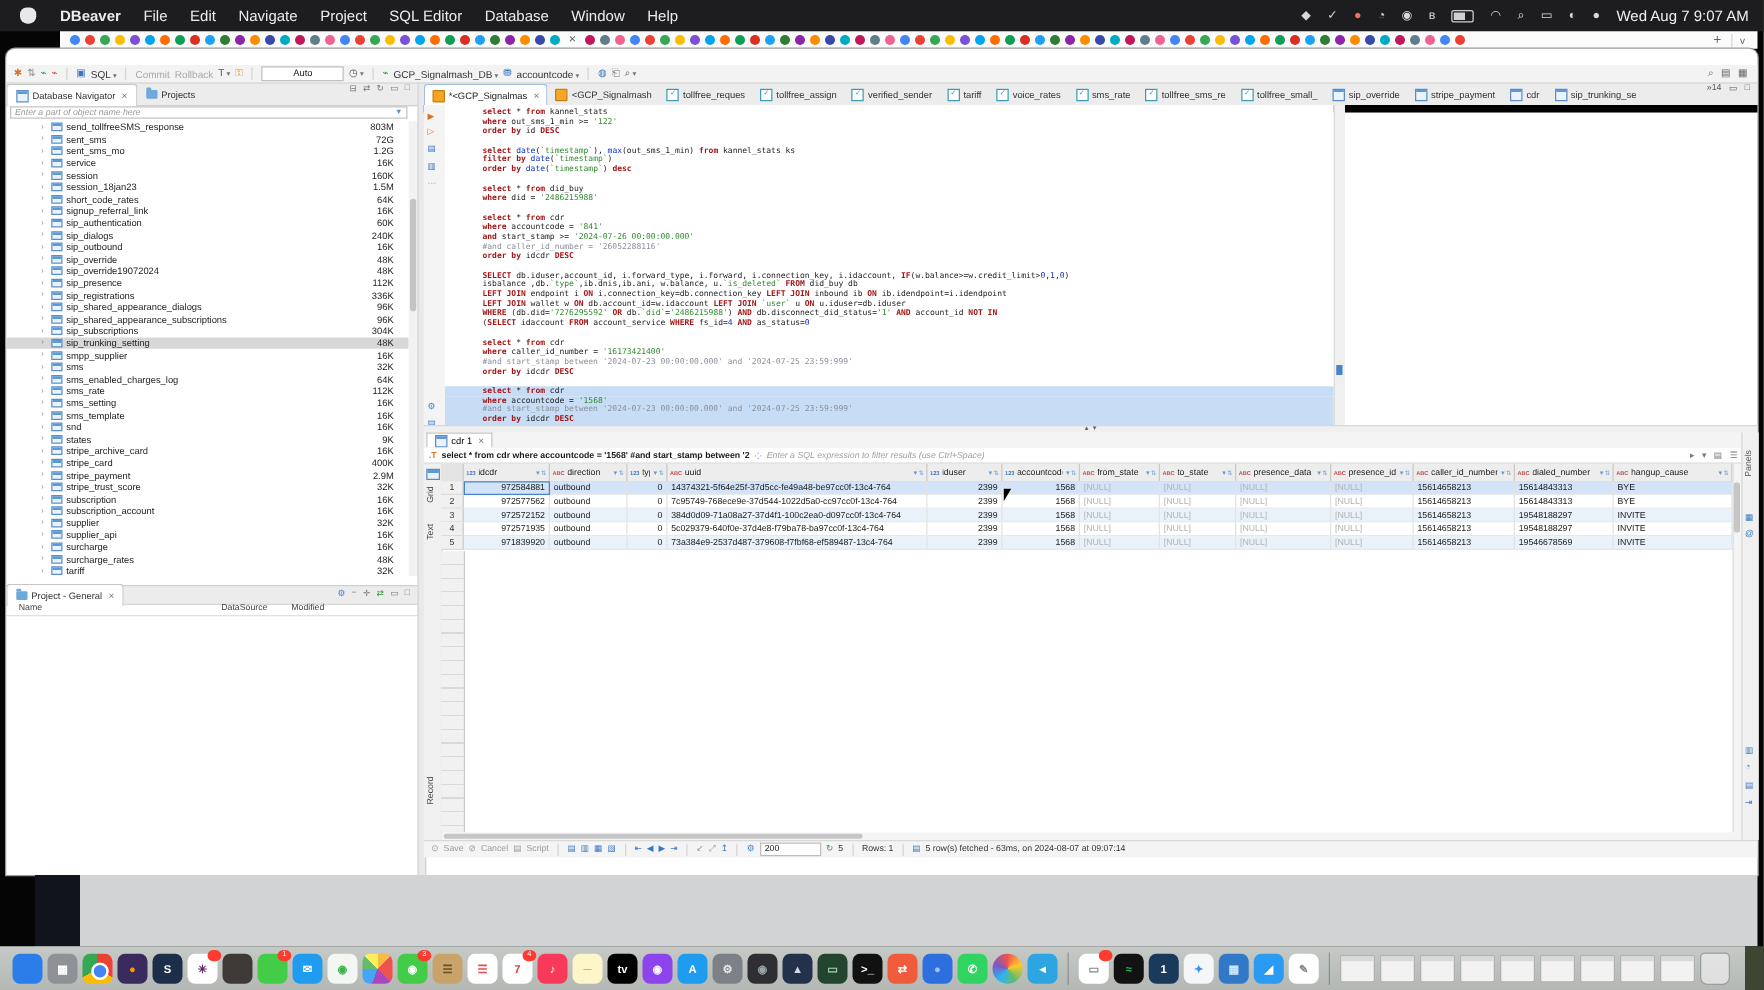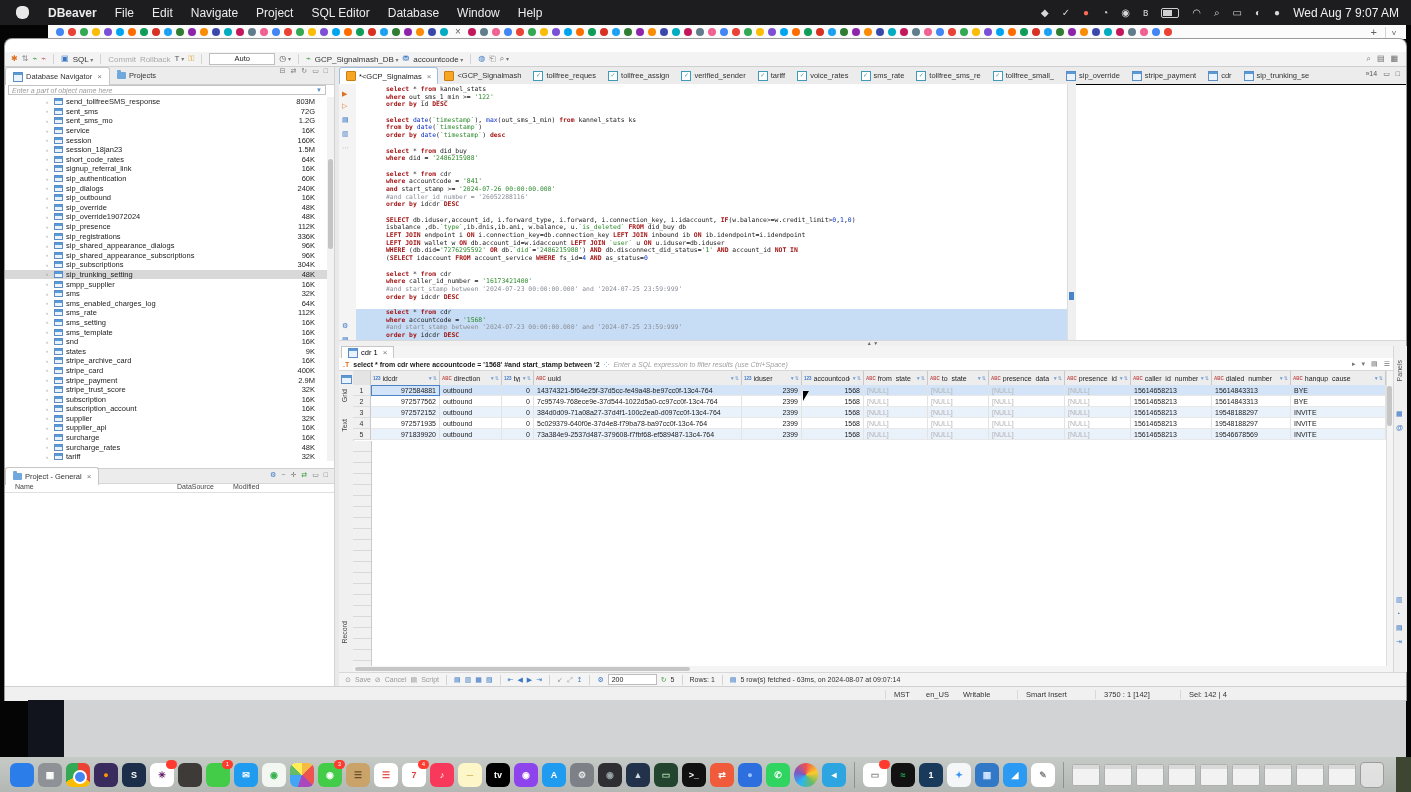--- a/index.html
+++ b/index.html
@@ -38,40 +38,40 @@
   #auto-box{width:64px;height:10px;border:1px solid #bfbfbf;background:#fff;text-align:center;line-height:10px;font-size:7.5px;color:#222}
   #toolbar-right{margin-left:auto;display:flex;gap:6px;padding-right:8px;color:#666}
   
   #side-tabs{left:0;top:28px;width:329px;height:17px;background:#ececec;border-bottom:1px solid #cfcfcf;display:flex;align-items:flex-start;font-size:7.5px}
   .ptab{display:flex;align-items:center;gap:3px;padding:2px 7px;height:13px;color:#333;white-space:nowrap}
   .ptab.active{background:#fff;border:1px solid #c6c6c6;border-bottom:none;border-radius:3px 3px 0 0}
   .hicons{margin-left:auto;display:flex;gap:5px;padding:0 6px 3px 0;color:#777;font-size:7px}
   #side-filter{left:3px;top:46px;width:318px;height:10px;border:1px solid #c3c3c3;background:#fff;font-size:7px;color:#9b9b9b;font-style:italic;display:flex;align-items:center;padding:0 3px;box-sizing:border-box}
   #side-filter .funnel{margin-left:auto;color:#5b8ec9;font-style:normal;font-size:6px}
   #tree{left:0;top:58px;width:322px;height:364px;overflow:hidden}
-  .srow{display:flex;align-items:center;height:9.6px;font-size:7.5px;color:#1c1c1c;padding-left:41px;gap:3px;white-space:nowrap}
+  .srow{display:flex;align-items:center;height:9.6px;font-size:7.5px;color:#1c1c1c;padding-left:28px;gap:3px;white-space:nowrap}
   .srow.sel{background:#d8d8d8}
   .chev{color:#888;font-size:6px;width:5px}
   .tbl-ico{width:9px;height:7px;border:1px solid #5b8ec9;background:linear-gradient(#5b9bd5 0 2px,#eaf2fb 2px);box-sizing:border-box;flex:0 0 auto}
   .ssize{margin-left:auto;padding-right:12px;color:#222}
   #tree-scroll{left:322px;top:58px;width:7px;height:364px;background:#f2f2f2}
   #tree-thumb{left:323px;top:120px;width:5px;height:90px;background:#c4c4c4;border-radius:3px}
   
   #proj-head{left:0;top:429px;width:329px;height:14px;background:#ececec;border-top:1px solid #cfcfcf;border-bottom:1px solid #d6d6d6;display:flex;align-items:center;font-size:7.5px}
   #proj-cols{left:0;top:443px;width:329px;height:10px;border-bottom:1px solid #e0e0e0;font-size:7px;color:#444}
   #proj-cols span{position:absolute;top:1px}
   #proj-rows{left:0;top:453px;width:329px}
   .prow{display:flex;align-items:center;height:10px;font-size:7.5px;color:#1c1c1c;padding-left:10px;gap:3px;position:relative}
   .folder{width:9px;height:7px;background:#f6b73c;border-radius:1px;position:relative;flex:0 0 auto}
   .folder::before{content:"";position:absolute;top:-2px;left:0;width:4px;height:2px;background:#f6b73c;border-radius:1px 1px 0 0}
   .folder.blue{background:#6fa8dc}.folder.blue::before{background:#6fa8dc}
   .pmod{position:absolute;left:228px}
   #vsplit{left:329px;top:28px;width:5px;height:633px;background:#e9e9e9;border-left:1px solid #d2d2d2;border-right:1px solid #d2d2d2}
   
-  #etabs{left:334px;top:28px;width:1067px;height:17px;background:#ececec;border-bottom:1px solid #000000;display:flex;align-items:center;font-size:7.5px;overflow:hidden}
+  #etabs{left:334px;top:28px;width:1067px;height:17px;background:#ececec;border-bottom:6px solid #000000;display:flex;align-items:flex-start;font-size:7.5px;overflow:hidden}
   .etab{display:flex;align-items:center;gap:3px;padding:2px 6px;height:13px;color:#333;white-space:nowrap}
   .etab.active{background:#fff;border:1px solid #9fc0e0;border-bottom:none;border-radius:3px 3px 0 0;color:#1a1a1a}
   .eico{width:8px;height:8px;flex:0 0 aupx;flex:0 0 auto}
   .eico.sql{background:#f6a623;border:1px solid #c87f12;border-radius:1px}
   .eico.view{background:#fff;border:1px solid #3d9bb5;color:#3d9bb5;font-size:6px;line-height:7px;text-align:center}
   .eico.table{background:linear-gradient(#5b9bd5 0 2px,#eaf2fb 2px);border:1px solid #5b8ec9}
   .etclose{color:#777;font-size:8px;margin-left:2px}
   #etab-more{margin-left:auto;color:#555;font-size:7px;padding:0 6px 3px 0;display:flex;gap:6px}
   
   #gutter{left:334px;top:45px;width:17px;height:256px;background:#f4f4f4;border-right:1px solid #ddd}
@@ -669,21 +669,21 @@
     <span class="gico" style="top:266px;color:#c0504d">▥</span>
     <span class="gico" style="top:280px;color:#3b78c4">▤</span>
   </div>
   <div class="abs" id="sqledit">
     <div id="sqlines">
         <div class="sline"><span class="kw">select </span><span class="tx">* </span><span class="kw">from </span><span class="tx">kannel_stats</span></div>
         <div class="sline"><span class="kw">where </span><span class="tx">out_sms_1_min &gt;= </span><span class="st">'122'</span></div>
         <div class="sline"><span class="kw">order by </span><span class="tx">id </span><span class="kw">DESC</span></div>
         <div class="sline">&nbsp;</div>
         <div class="sline"><span class="kw">select </span><span class="fn">date</span><span class="tx">(</span><span class="st">`timestamp`</span><span class="tx">), </span><span class="fn">max</span><span class="tx">(out_sms_1_min) </span><span class="kw">from </span><span class="tx">kannel_stats ks</span></div>
-        <div class="sline"><span class="kw">from by </span><span class="fn">date</span><span class="tx">(</span><span class="st">`timestamp`</span><span class="tx">)</span></div>
+        <div class="sline"><span class="kw">filter by </span><span class="fn">date</span><span class="tx">(</span><span class="st">`timestamp`</span><span class="tx">)</span></div>
         <div class="sline"><span class="kw">order by </span><span class="fn">date</span><span class="tx">(</span><span class="st">`timestamp`</span><span class="tx">) </span><span class="kw">desc</span></div>
         <div class="sline">&nbsp;</div>
         <div class="sline"><span class="kw">select </span><span class="tx">* </span><span class="kw">from </span><span class="tx">did_buy</span></div>
         <div class="sline"><span class="kw">where </span><span class="tx">did = </span><span class="st">'2486215988'</span></div>
         <div class="sline">&nbsp;</div>
         <div class="sline"><span class="kw">select </span><span class="tx">* </span><span class="kw">from </span><span class="tx">cdr</span></div>
         <div class="sline"><span class="kw">where </span><span class="tx">accountcode = </span><span class="st">'841'</span></div>
         <div class="sline"><span class="kw">and </span><span class="tx">start_stamp &gt;= </span><span class="st">'2024-07-26 00:00:00.000'</span></div>
         <div class="sline"><span class="cm">#and caller_id_number = '26052288116'</span></div>
         <div class="sline"><span class="kw">order by </span><span class="tx">idcdr </span><span class="kw">DESC</span></div>
@@ -934,28 +934,20 @@
     <span id="fetch-box">200</span>
     <span class="rico green">↻</span>
     <span class="dark">5</span>
     <span class="tsep"></span>
     <span class="dark">Rows: 1</span>
     <span class="tsep"></span>
     <span class="rico blue">▤</span>
     <span class="dark">5 row(s) fetched - 63ms, on 2024-08-07 at 09:07:14</span>
   </div>
 
-  <div class="abs" id="statusbar">
-    <span style="left:880px" class="sbsep">MST</span>
-    <span style="left:921px">en_US</span>
-    <span style="left:958px">Writable</span>
-    <span style="left:1012px" class="sbsep">Smart Insert</span>
-    <span style="left:1090px" class="sbsep">3750 : 1 [142]</span>
-    <span style="left:1175px" class="sbsep">Sel: 142 | 4</span>
-  </div>
 </div>
 
 <div class="abs" id="below"></div>
 <div class="abs" id="navybox"></div>
 <div class="abs" id="dock">
     <span class="dicon" style="background: rgb(43, 125, 233);"></span>
     <span class="dicon" style="background: rgb(142, 145, 150);">
       <span style="color: rgb(255, 255, 255); font-size: 9px;">▦</span>
     </span>
     <span class="dicon chromeic"></span>

